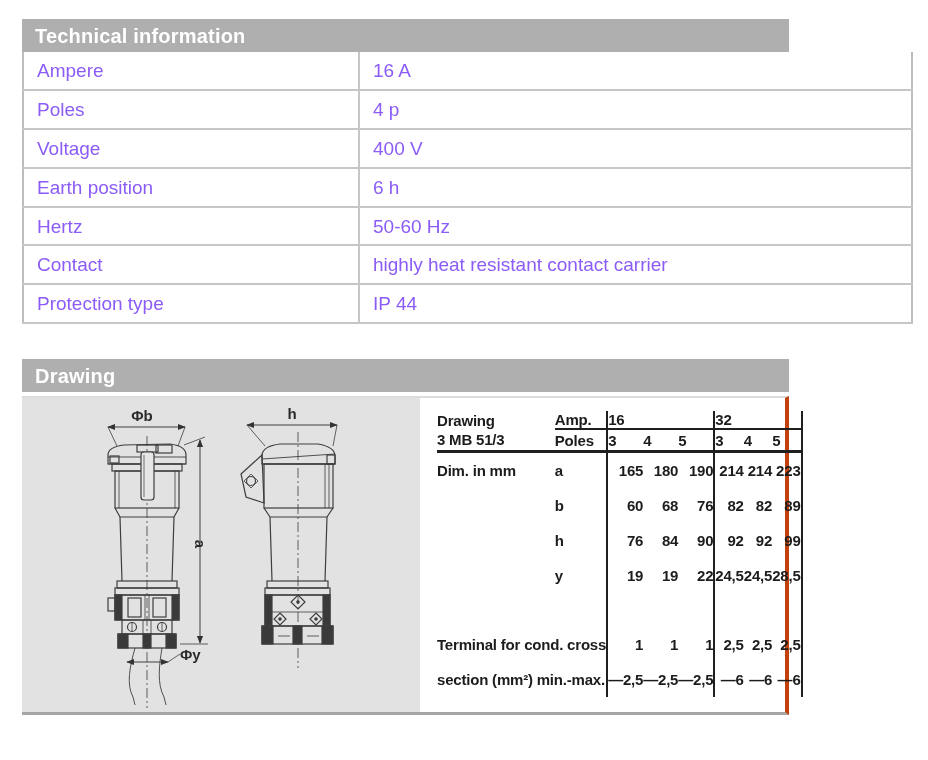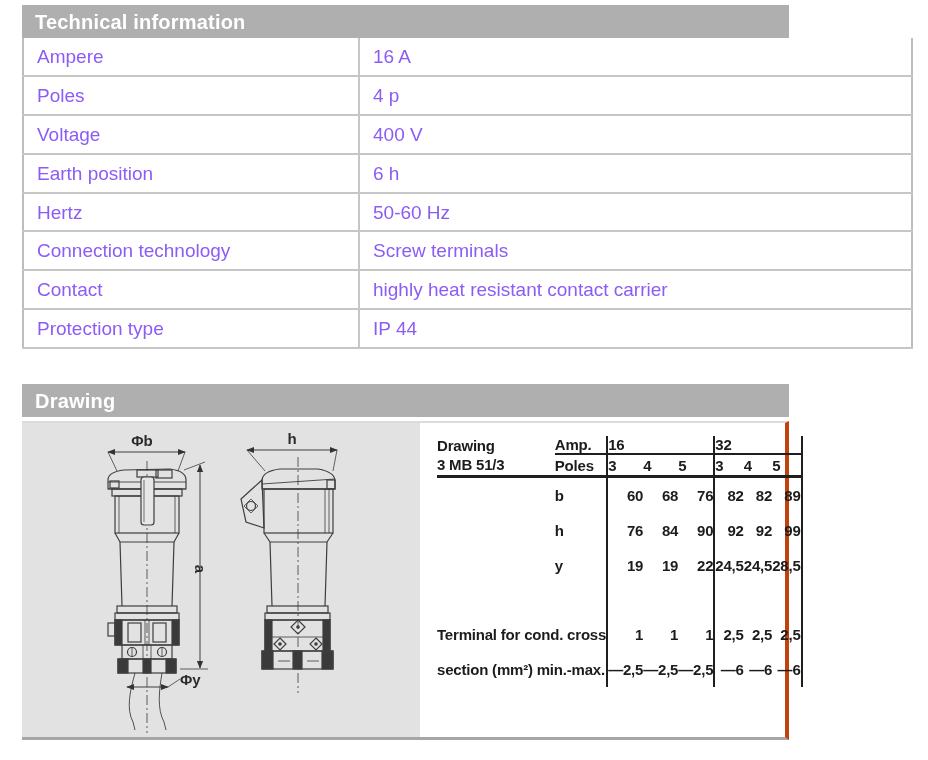--- a/index.html
+++ b/index.html
@@ -1,21 +1,21 @@
 <!DOCTYPE html>
 <html><head>
 <meta charset="utf-8">
 <style>
   html,body{margin:0;padding:0;}
   body{
     width:928px;height:760px;position:relative;background:#ffffff;
     font-family:"Liberation Sans", sans-serif;
     -webkit-font-smoothing:antialiased;
   }
-  .content{position:absolute;left:22px;top:5px;width:767px;}
+  .content{position:absolute;left:22px;top:19px;width:767px;}
   
   .bar{
     height:33px;background:#afafaf;color:#ffffff;
     font-weight:bold;font-size:20px;line-height:34px;
     padding-left:13px;box-sizing:border-box;letter-spacing:0.2px;
   }
   
   table.tech{
     width:891px;border-collapse:collapse;table-layout:fixed;
     border:2px solid #bdbdbd;border-top:none;
@@ -80,24 +80,20 @@
         </tr>
         <tr>
           <td class="lab">Earth position</td>
           <td class="val">6 h</td>
         </tr>
         <tr>
           <td class="lab">Hertz</td>
           <td class="val">50-60 Hz</td>
         </tr>
         <tr>
-          <td class="lab">Connection technology</td>
-          <td class="val">Screw terminals</td>
-        </tr>
-        <tr>
           <td class="lab">Contact</td>
           <td class="val">highly heat resistant contact carrier</td>
         </tr>
         <tr>
           <td class="lab">Protection type</td>
           <td class="val">IP 44</td>
         </tr>
       </tbody>
     </table>
   </section>
@@ -248,20 +244,30 @@
               <td>Poles</td>
               <td class="vl ctr">3</td>
               <td class="ctr">4</td>
               <td class="ctr">5</td>
               <td class="vl ctr">3</td>
               <td class="ctr">4</td>
               <td class="ctr vr">5</td>
             </tr>
 
             <tr class="dr">
+              <td>Dim. in mm</td>
+              <td class="ctr">a</td>
+              <td class="vl num">165</td>
+              <td class="num">180</td>
+              <td class="num">190</td>
+              <td class="vl num">214</td>
+              <td class="num">214</td>
+              <td class="num vr">223</td>
+            </tr>
+            <tr class="dr">
               <td></td>
               <td class="ctr">b</td>
               <td class="vl num">60</td>
               <td class="num">68</td>
               <td class="num">76</td>
               <td class="vl num">82</td>
               <td class="num">82</td>
               <td class="num vr">89</td>
             </tr>
             <tr class="dr">

